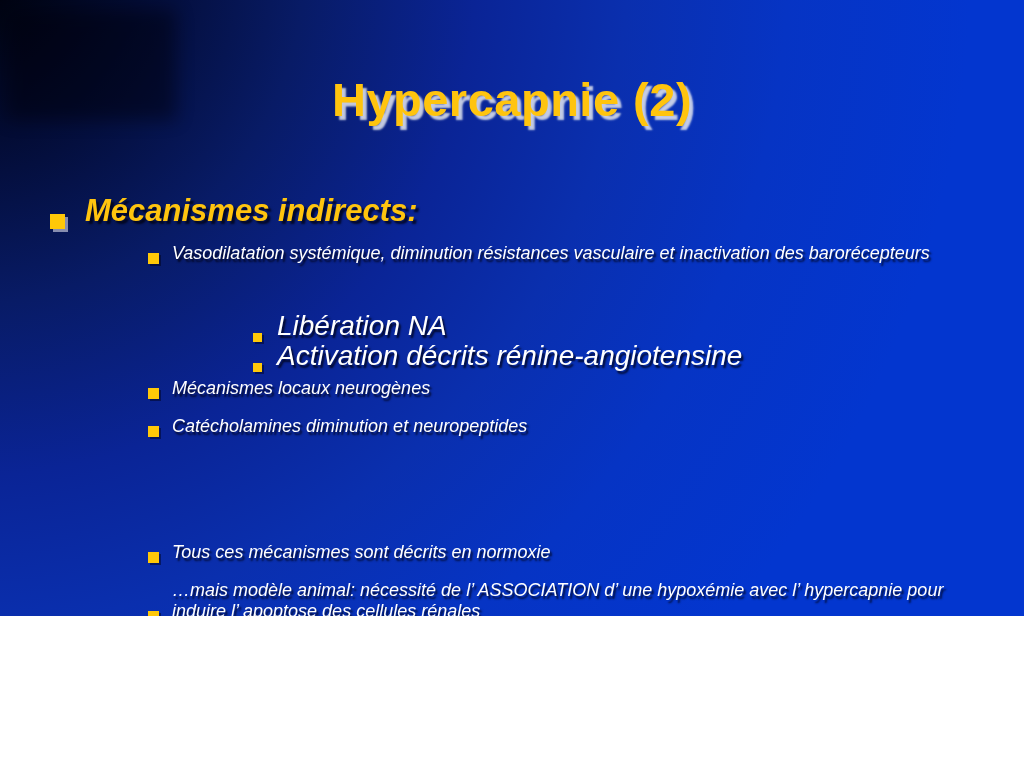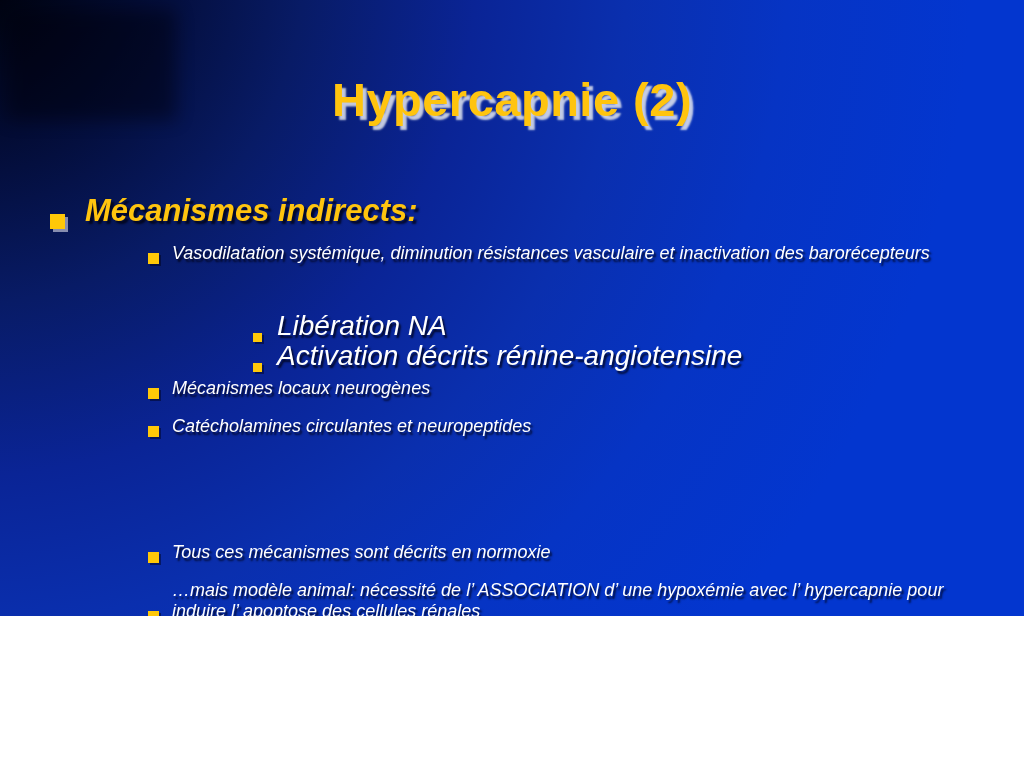--- a/index.html
+++ b/index.html
@@ -121,21 +121,21 @@
     <div class="txt">Activation décrits rénine-angiotensine</div>
   </div>
 
   <div class="row lvl2" style="top:378px">
     <span class="sq"></span>
     <div class="txt">Mécanismes locaux neurogènes</div>
   </div>
 
   <div class="row lvl2" style="top:416px">
     <span class="sq"></span>
-    <div class="txt">Catécholamines circulantes et neuropeptides</div>
+    <div class="txt">Catécholamines diminution et neuropeptides</div>
   </div>
 
 
   <div class="row lvl2" style="top:580px">
     <span class="sq"></span>
     <div class="txt">…mais modèle animal: nécessité de l’ ASSOCIATION d’ une hypoxémie avec l’ hypercapnie pour induire l’ apoptose des cellules rénales</div>
   </div>
 
   <div class="row lvl2" style="top:542px">
     <span class="sq"></span>

